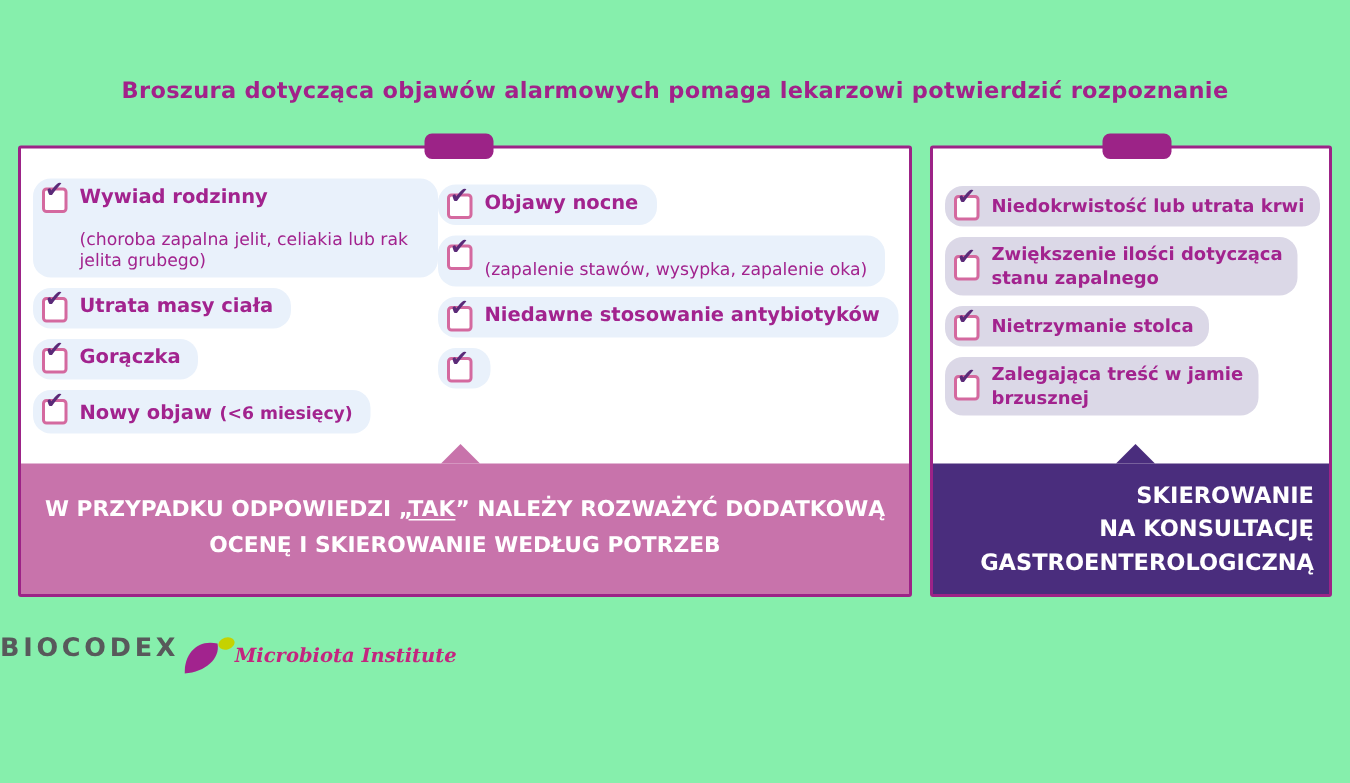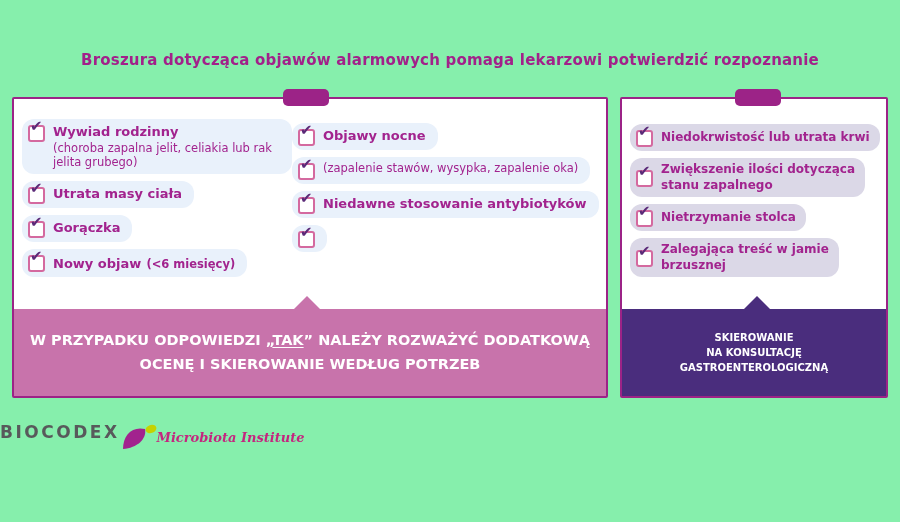--- a/index.html
+++ b/index.html
@@ -31,28 +31,28 @@
   .panel.right .bubble{background:#dbd8e7;align-items:center;padding:4px 10px 4px 6px;}
 
   .cb{position:relative;width:13px;height:13px;border:2px solid #d4699f;border-radius:3px;
       background:#fff;flex:0 0 auto;margin-top:2px;}
   .cb .mark{position:absolute;top:-8px;left:0;font-size:15px;font-weight:bold;
             color:#5b2a78;line-height:1;}
 
   .t{display:block;color:#a2238e;font-weight:bold;font-size:13px;line-height:1.35;}
   .t.inline{display:inline;}
   .panel.right .t{font-size:12px;line-height:1.3;}
-  .s{display:block;color:#a2238e;font-size:11.5px;line-height:1.3;}
+  .s{display:block;color:#a2238e;font-size:11.5px;line-height:1.3;margin-top:11px;}
   .s-inline{color:#a2238e;font-size:11.5px;font-weight:bold;}
 
   .panel-footer{position:absolute;left:0;right:0;bottom:0;height:87px;
                 display:flex;flex-direction:column;justify-content:center;
                 color:#fff;text-align:center;font-weight:bold;z-index:2;}
   .footer-pink{background:#c873ab;font-size:14.5px;line-height:1.65;}
-  .footer-purple{background:#4a2d7d;font-size:10px;line-height:1.5;}
+  .footer-purple{background:#4a2d7d;font-size:15px;line-height:1.5;text-align:right;}
   .arrow{position:absolute;top:-13px;width:0;height:0;
          border-left:13px solid transparent;border-right:13px solid transparent;}
   .arrow.pink{border-bottom:13px solid #c873ab;left:280px;}
   .arrow.purple{border-bottom:13px solid #4a2d7d;left:122px;}
   .u{text-decoration:underline;text-underline-offset:2px;}
   .fline{padding:0 10px;}
 
   .logo{position:absolute;top:424px;left:0;width:100%;
         display:flex;flex-direction:row;align-items:center;}
   .logo-row{display:flex;align-items:flex-start;gap:3px;}

